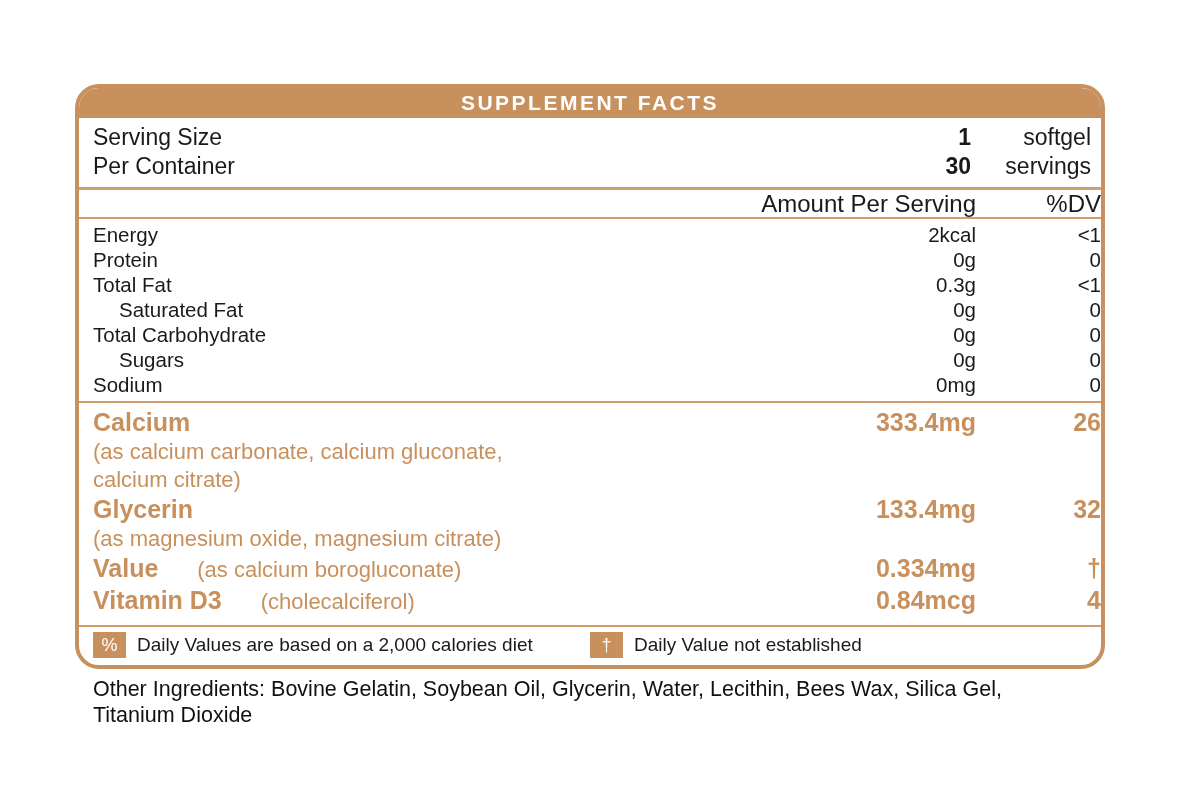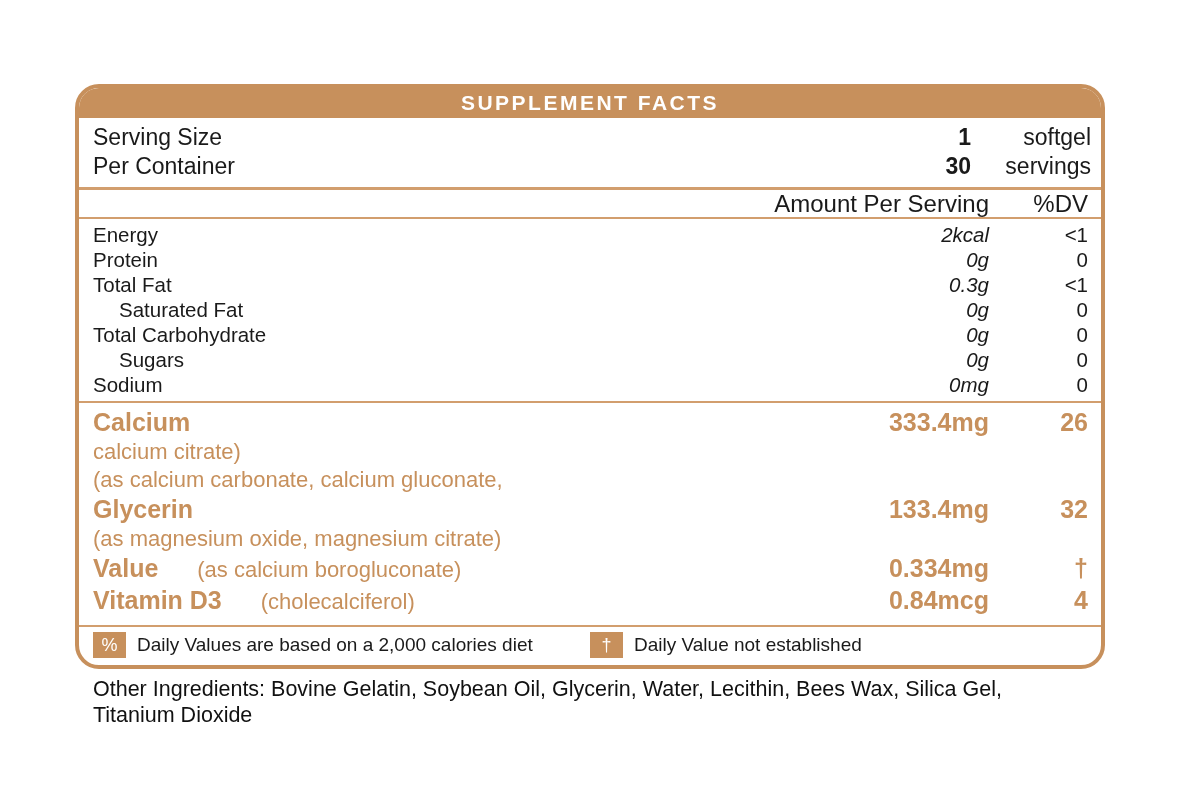--- a/index.html
+++ b/index.html
@@ -22,26 +22,26 @@
   }
   .serving { padding: 5px 0 6px 14px; }
   .s-row { display: flex; font-size: 23px; line-height: 29px; color: #1a1a1a; }
   .s-label { flex: 1; }
   .s-value { font-weight: bold; text-align: right; }
   .s-unit { width: 130px; text-align: right; padding-right: 10px; box-sizing: border-box; }
   .divider { height: 3px; background: #D29E6E; }
   .divider.thin { height: 2px; }
   .colhdr { display: flex; padding-left: 14px; font-size: 24px; line-height: 27px; color: #1a1a1a; }
   .spacer { flex: 1; }
-  .dvcol { width: 112px; text-align: right; padding-right: 13px; box-sizing: border-box; }
+  .dvcol { width: 125px; text-align: right; box-sizing: border-box; }
   .nutrients { padding: 3px 0 4px 14px; }
   .n-row { display: flex; font-size: 20.5px; line-height: 25px; color: #1a1a1a; }
   .n-row.indent .n-name { padding-left: 26px; }
   .n-name { flex: 1; }
-  .n-amount { text-align: right; font-style: italic; }
+  .n-amount { text-align: right; }
   .minerals { padding: 4px 0 8px 14px; color: #C7905C; }
   .m-row { display: flex; font-weight: bold; font-size: 25px; line-height: 31px; }
   .m-name { flex: 1; }
   .m-amount { text-align: right; }
   .m-inline { font-weight: normal; font-size: 22px; margin-left: 32px; }
   .m-desc { font-size: 22px; line-height: 28px; font-weight: normal; }
   .footer { display: flex; align-items: center; padding: 5px 0 7px 14px; }
   .fn-group { display: flex; align-items: center; }
   .fn-group.first { width: 497px; }
   .badge {
@@ -124,22 +124,22 @@
   </div>
 
   <div class="divider thin"></div>
 
   <div class="minerals">
     <div class="m-row">
       <span class="m-name">Calcium</span>
       <span class="m-amount">333.4mg</span>
       <span class="dvcol">26</span>
     </div>
+    <div class="m-desc">(as calcium carbonate, calcium gluconate,</div>
     <div class="m-desc">calcium citrate)</div>
-    <div class="m-desc">(as calcium carbonate, calcium gluconate,</div>
 
     <div class="m-row">
       <span class="m-name">Glycerin</span>
       <span class="m-amount">133.4mg</span>
       <span class="dvcol">32</span>
     </div>
     <div class="m-desc">(as magnesium oxide, magnesium citrate)</div>
 
     <div class="m-row">
       <span class="m-name">

